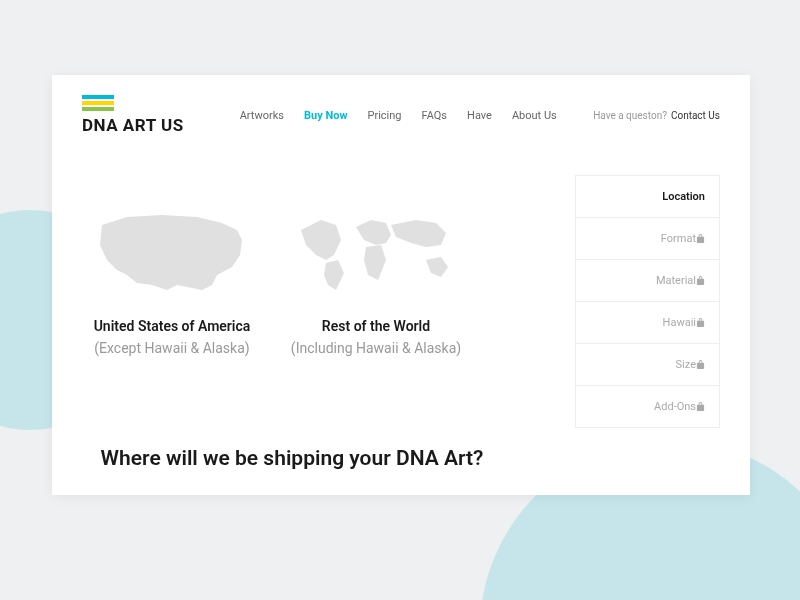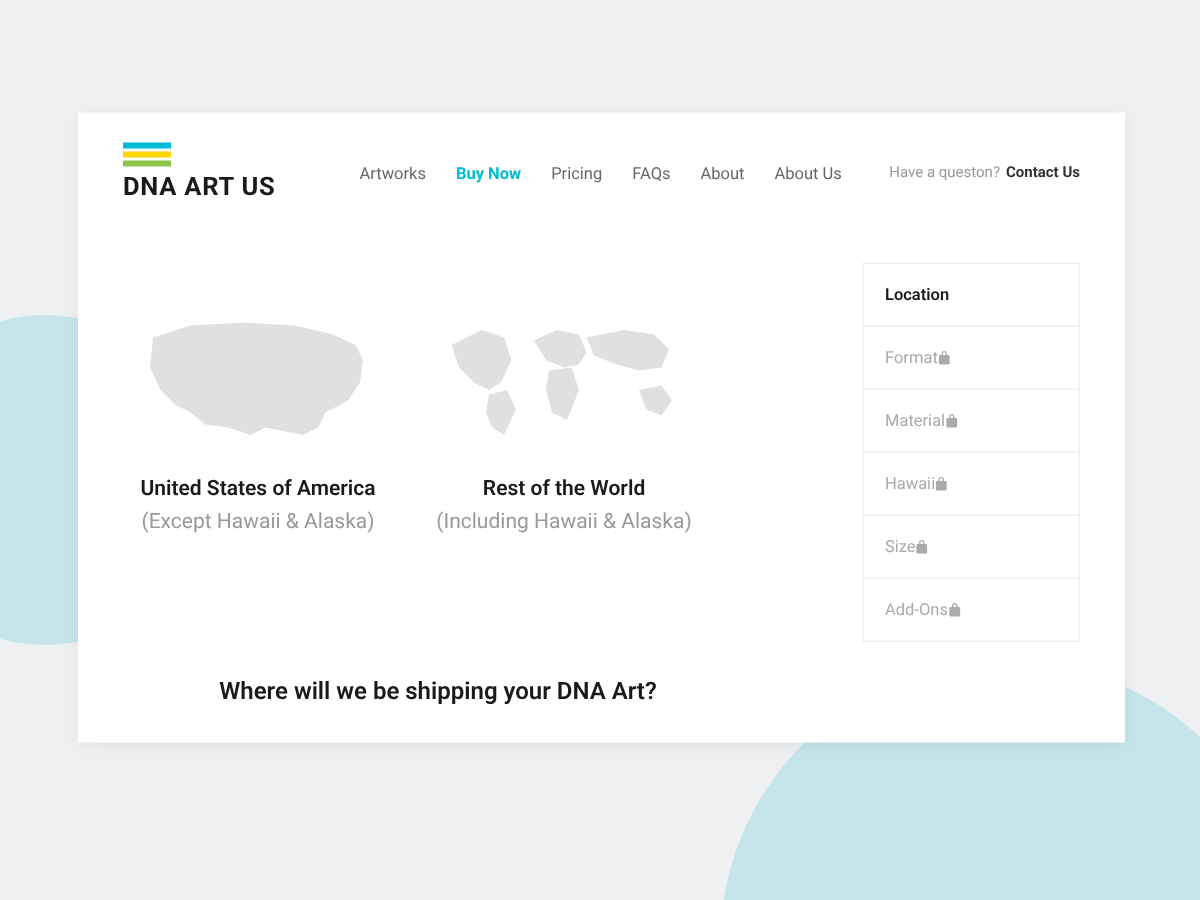--- a/index.html
+++ b/index.html
@@ -13,35 +13,35 @@
 .bar{width:32px;height:4px}
 .bar-teal{background:#00bcd4}
 .bar-yellow{background:#ffd600}
 .bar-green{background:#8bc34a}
 .logo-text{font-size:17px;font-weight:700;letter-spacing:0.5px;color:#1a1a1a}
 .nav{display:flex;gap:20px;margin-left:56px}
 .nav-item{font-size:11px;color:#666;text-decoration:none;cursor:pointer}
 .nav-item.active{color:#00bcd4;font-weight:700}
 .header-right{margin-left:auto;display:flex;gap:4px;font-size:10px}
 .question{color:#999}
-.contact{color:#333;font-weight:700;cursor:pointer}
+.contact{color:#333;font-weight:400;cursor:pointer}
 .body{display:flex;padding:20px 30px}
 .options{display:flex;gap:24px;margin-top:30px}
 .opt{display:flex;flex-direction:column;align-items:center;cursor:pointer}
 .map{width:180px;height:95px;margin-bottom:18px;display:flex;align-items:center;justify-content:center}
 .map svg{width:100%;height:100%}
 .opt-title{font-size:14px;font-weight:600;color:#1a1a1a;margin-bottom:6px}
 .opt-sub{font-size:14px;color:#999}
 .sidebar{margin-left:auto;width:145px;border:1px solid #eee}
-.sb-item{padding:14px 14px;border-bottom:1px solid #eee;font-size:11px;display:flex;align-items:center;justify-content:flex-start}
+.sb-item{padding:14px 14px;border-bottom:1px solid #eee;font-size:11px;display:flex;align-items:center;justify-content:flex-end}
 .sb-item:last-child{border-bottom:0}
 .sb-item.active{color:#1a1a1a;font-weight:600}
 .sb-item.locked{color:#aaa}
 .lock-icon{width:9px;height:11px}
-.heading{position:absolute;bottom:25px;left:0;width:480px;text-align:center;font-size:16px;font-weight:600;color:#1a1a1a}
+.heading{position:absolute;bottom:25px;left:0;width:480px;text-align:center;font-size:21px;font-weight:600;color:#1a1a1a}
 </style>
 </head>
 <body>
 <div class="bg-circle-1"></div>
 <div class="bg-circle-2"></div>
 
 <div class="card">
   <div class="header">
     <div class="logo">
       <div class="logo-bars">
@@ -49,21 +49,21 @@
         <div class="bar bar-yellow"></div>
         <div class="bar bar-green"></div>
       </div>
       <div class="logo-text">DNA ART US</div>
     </div>
     <div class="nav">
       <a class="nav-item">Artworks</a>
       <a class="nav-item active">Buy Now</a>
       <a class="nav-item">Pricing</a>
       <a class="nav-item">FAQs</a>
-      <a class="nav-item">About</a>
+      <a class="nav-item">Have</a>
       <a class="nav-item">About Us</a>
     </div>
     <div class="header-right">
       <span class="question">Have a queston?</span>
       <span class="contact">Contact Us</span>
     </div>
   </div>
 
   <div class="body">
     <div class="options">

